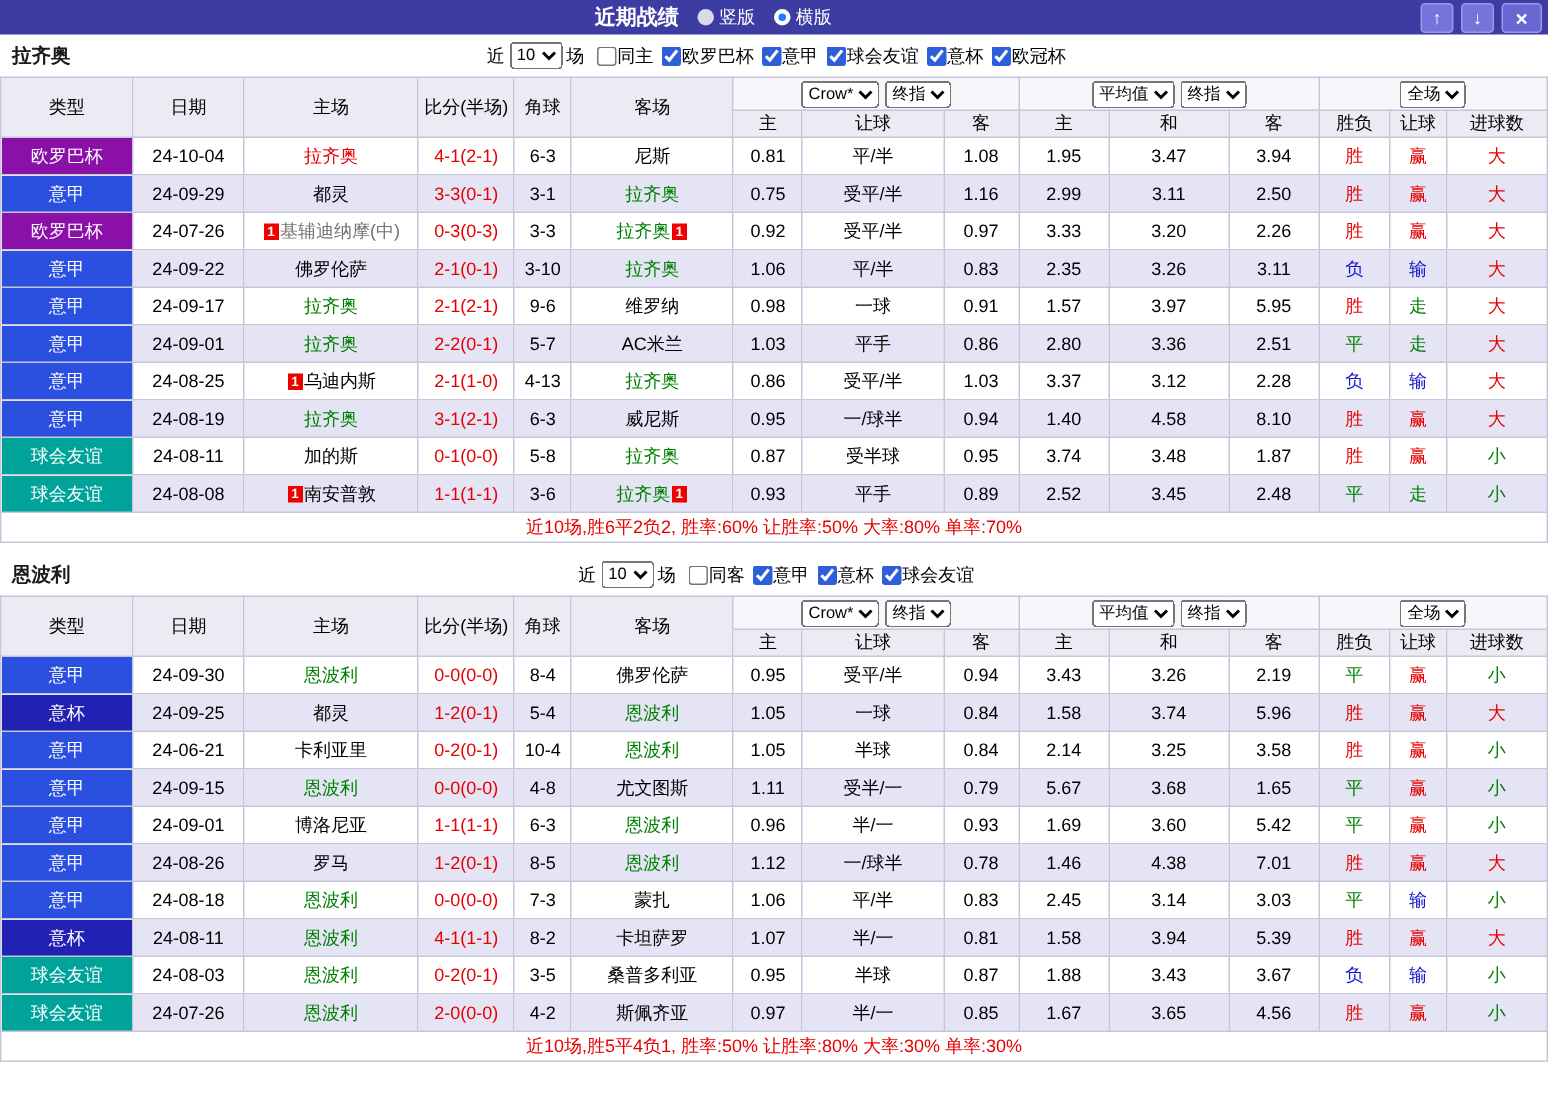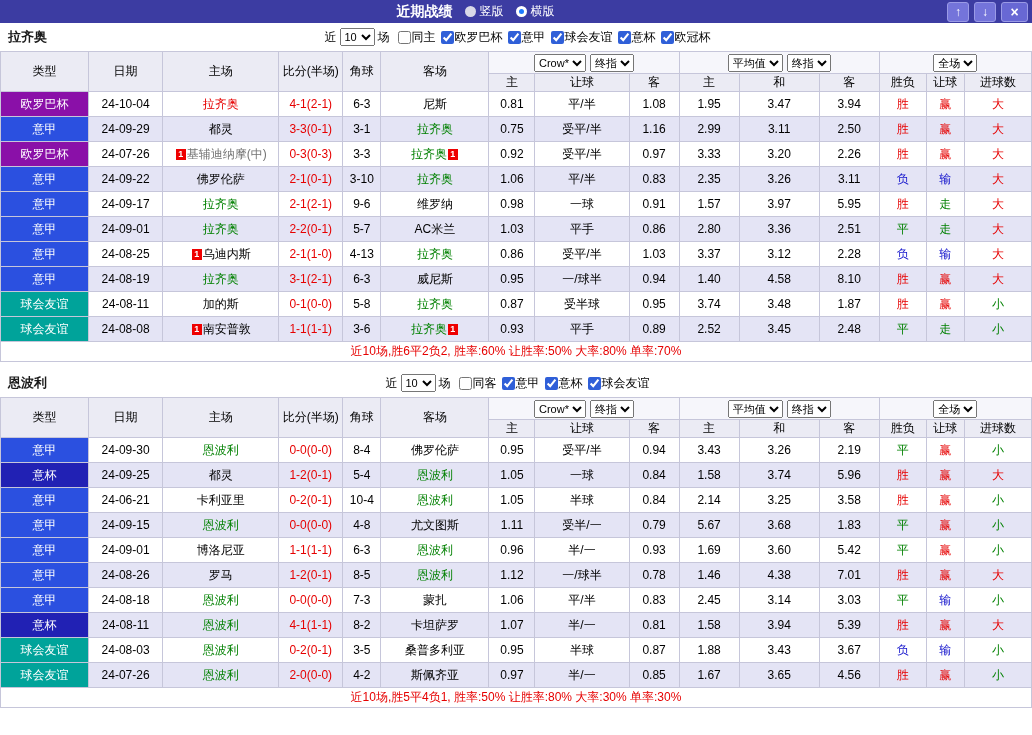--- a/index.html
+++ b/index.html
@@ -483,21 +483,21 @@
               <td>24-09-15</td>
               <td class="team"><span class="tname" style="color: rgb(0, 128, 0);">恩波利</span></td>
               <td class="score">0-0(0-0)</td>
               <td>4-8</td>
               <td class="team"><span class="tname" style="color: rgb(0, 0, 0);">尤文图斯</span></td>
               <td>1.11</td>
               <td>受半/一</td>
               <td>0.79</td>
               <td>5.67</td>
               <td>3.68</td>
-              <td>1.83</td>
+              <td>1.65</td>
               <td class="res" style="color: rgb(0, 128, 0);">平</td>
               <td class="res" style="color: rgb(230, 0, 0);">赢</td>
               <td class="res" style="color: rgb(0, 128, 0);">小</td>
             </tr>
             <tr>
               <td class="type-cell" style="background: rgb(43, 80, 224);">意甲</td>
               <td>24-09-01</td>
               <td class="team"><span class="tname" style="color: rgb(0, 0, 0);">博洛尼亚</span></td>
               <td class="score">1-1(1-1)</td>
               <td>6-3</td>

